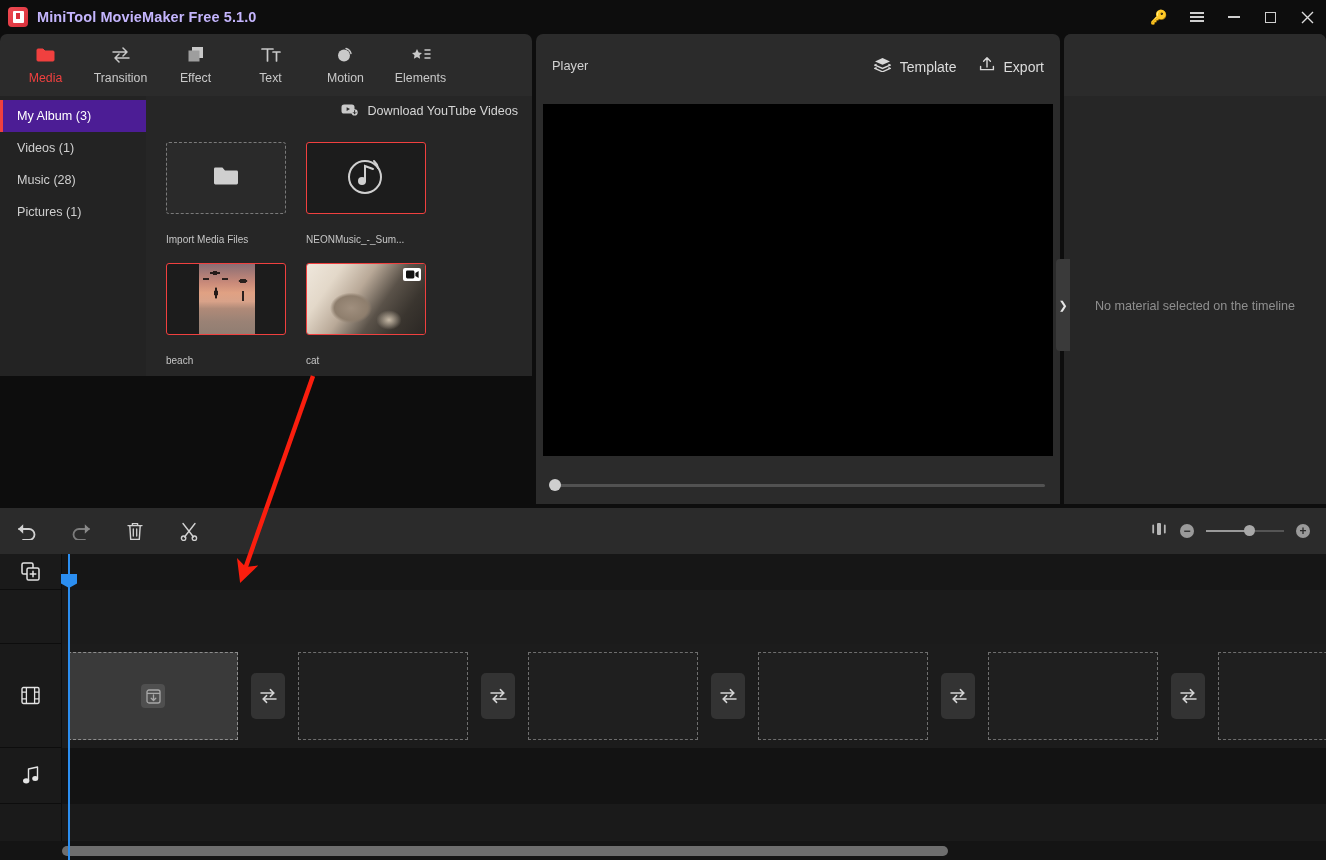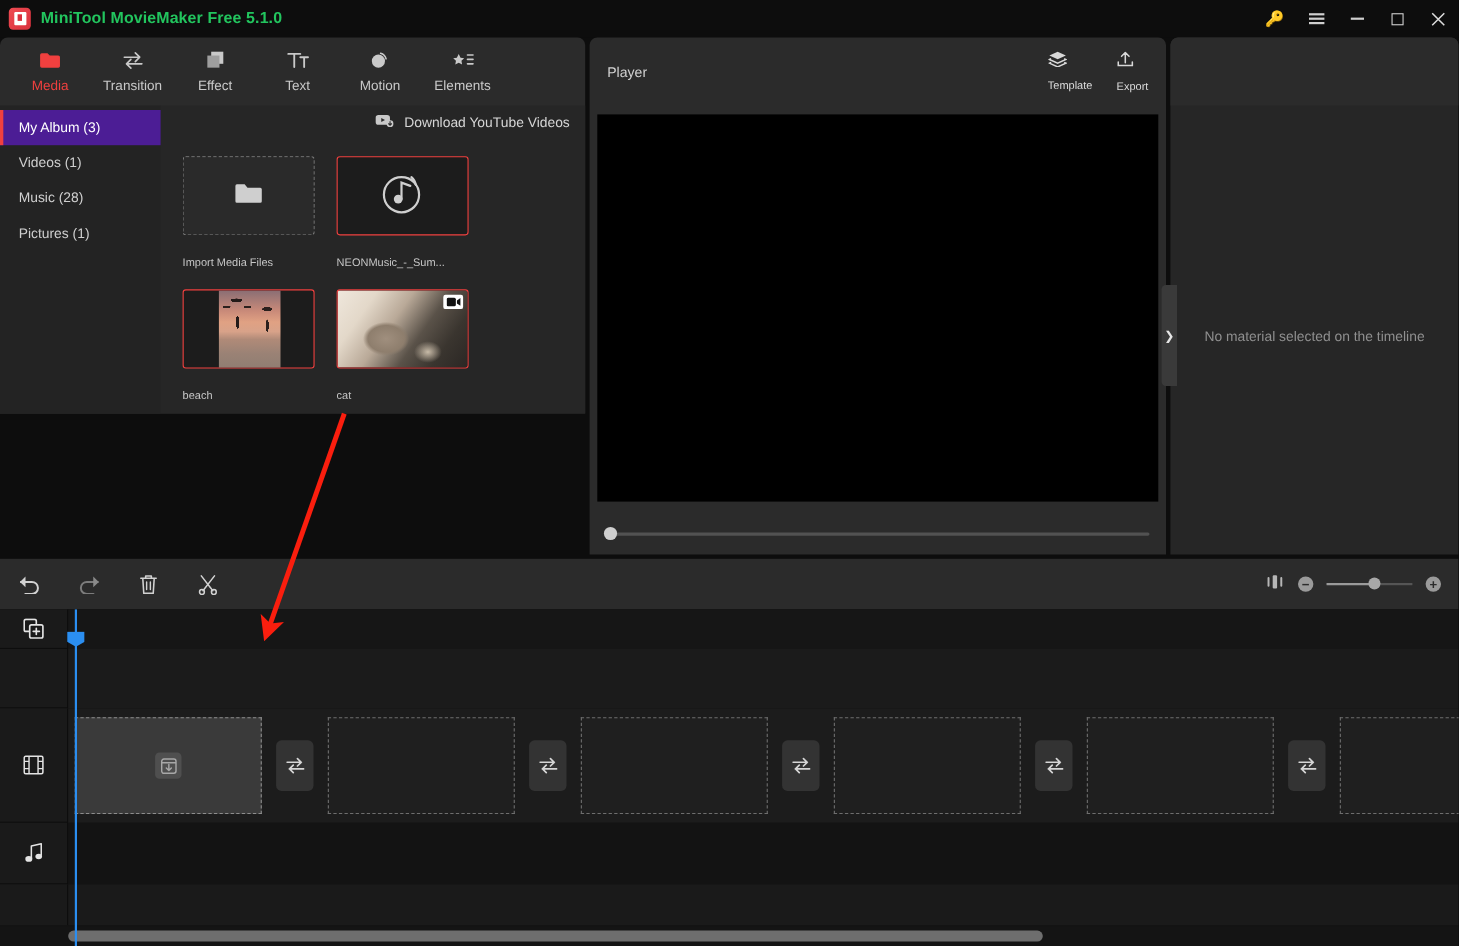--- a/index.html
+++ b/index.html
@@ -16,21 +16,21 @@
     position: absolute; left: 0; top: 0; width: 1326px; height: 34px;
     background: #0d0d0d; display: flex; align-items: center;
   }
   .logo { width: 20px; height: 20px; margin-left: 8px; border-radius: 4px;
           background: linear-gradient(135deg,#ef4b52,#d9303c);
           display: flex; align-items: center; justify-content: center; }
   .logo-inner { width: 11px; height: 12px; background: #fff; border-radius: 1px;
                 position: relative; }
   .logo-inner::after { content: ""; position: absolute; left: 3px; top: 2px;
                        width: 4px; height: 6px; background: #d9303c; }
-  .app-title { margin-left: 9px; color: #22c55e; font-size: 14.5px; font-weight: bold;
+  .app-title { margin-left: 9px; color: #c4b5fd; font-size: 14.5px; font-weight: bold;
                letter-spacing: .1px; }
   .win-ctrls { position: absolute; right: 0; top: 0; height: 34px; display: flex; }
   .wbtn { width: 37px; height: 34px; display: flex; align-items: center;
           justify-content: center; color: #d8d8d8; }
   .wbtn.key { color: #f0b429; font-size: 14px; }
   .hb { width: 14px; height: 10px; position: relative; }
   .hb i { position: absolute; left: 0; width: 14px; height: 1.6px; background: #cfcfcf; }
   .hb i:nth-child(1){ top:0 } .hb i:nth-child(2){ top:4.2px } .hb i:nth-child(3){ top:8.4px }
   .min-i { width: 12px; height: 1.4px; background: #cfcfcf; }
   .max-i { width: 11px; height: 11px; border: 1.4px solid #cfcfcf; }
@@ -87,21 +87,21 @@
       linear-gradient(125deg, #efe7dc 0%, #e3d8c9 22%, #b9a998 42%, #5a5249 62%, #3a352f 80%, #2b2724 100%); }
   .cat-badge { position: absolute; right: 4px; top: 4px; width: 18px; height: 13px;
     background: #fff; border-radius: 2px; display:flex; align-items:center; justify-content:center; }
 
   
   .player-panel { position: absolute; left: 536px; top: 34px; width: 524px; height: 470px;
                   background: #2b2b2b; border-radius: 7px 7px 0 0; }
   .player-head { height: 62px; display: flex; align-items: center; padding: 0 16px; }
   .player-label { color: #d2d2d2; font-size: 12.8px; }
   .phead-actions { margin-left: auto; display: flex; gap: 22px; }
-  .pact { display: flex; align-items: flex-start; gap: 9px; color: #dcdcdc; font-size: 10px; flex-direction: column; }
+  .pact { display: flex; align-items: flex-end; gap: 9px; color: #dcdcdc; font-size: 14px; }
   .stage { position: absolute; left: 7px; top: 70px; width: 510px; height: 352px;
            background: #000; }
   .seek-row { position: absolute; left: 7px; top: 440px; width: 510px; height: 22px; }
   .seek-track { position: absolute; left: 8px; top: 10px; width: 494px; height: 2.5px;
                 background: #525252; border-radius: 2px; }
   .seek-knob { position: absolute; left: 6px; top: 5px; width: 12px; height: 12px;
                border-radius: 50%; background: #cfcfcf; }
   .ctrl-row { position: absolute; left: 7px; top: 466px; width: 510px; height: 32px;
               display: flex; align-items: center; }
   .cbtn { width: 34px; height: 30px; display:flex; align-items:center; justify-content:center;

